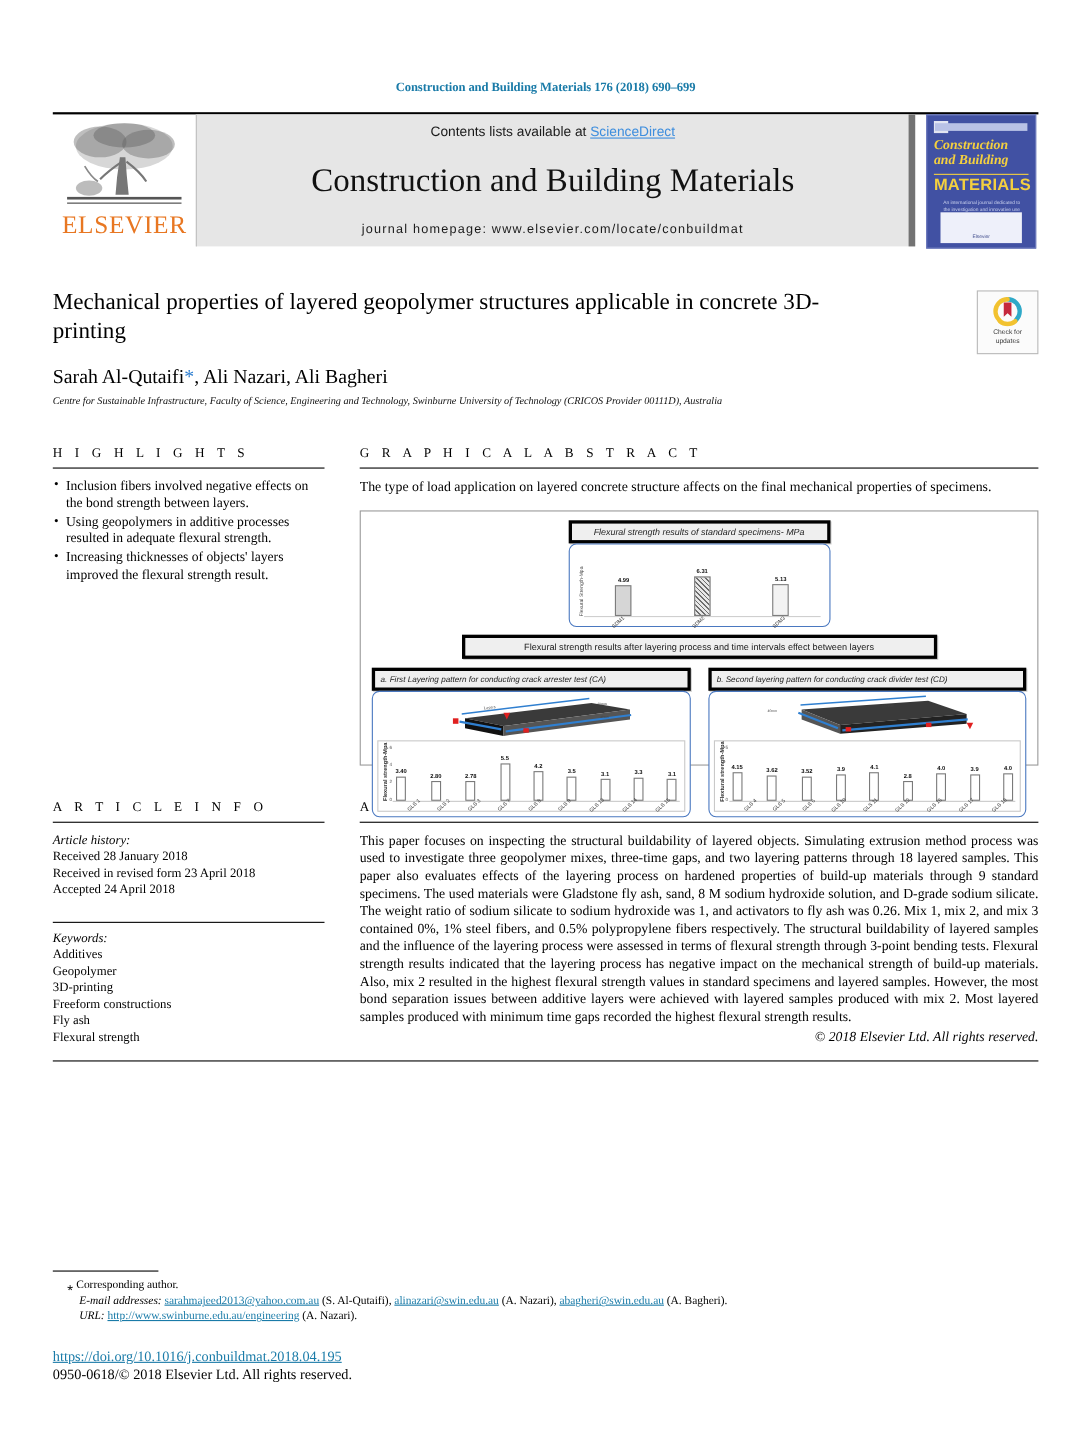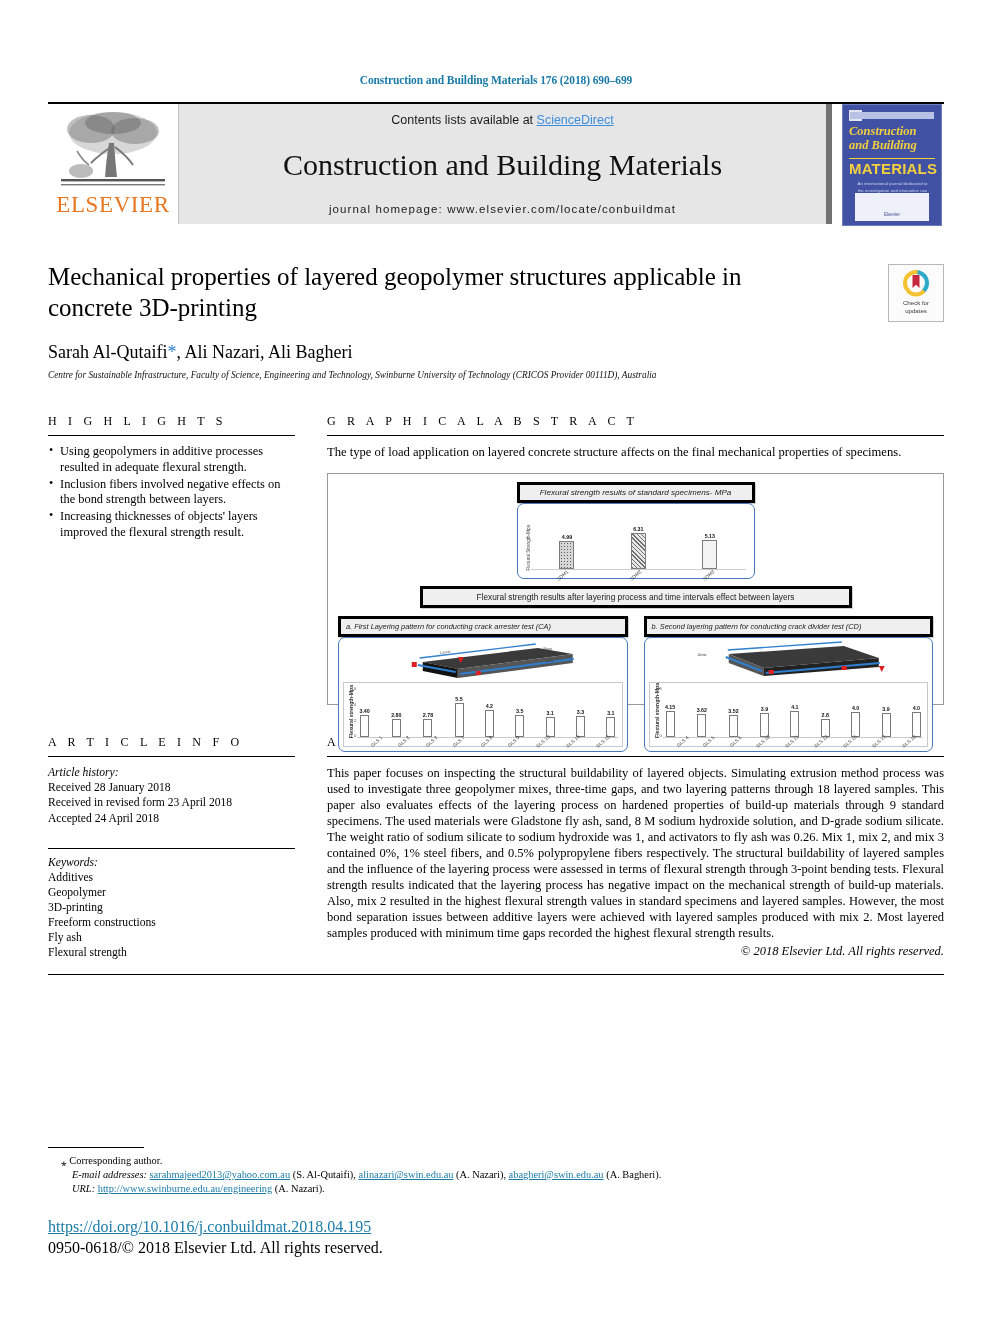--- a/index.html
+++ b/index.html
@@ -124,21 +124,21 @@
   .cover-white-txt {
     position: absolute; bottom: 8px; left: 12px; right: 12px;
     text-align: center; font-size: 4.5px; color: #44508f;
     font-family: "Liberation Sans", sans-serif;
   }
 
   
   .title-area { margin: 38px 48px 0 48px; position: relative; }
   .paper-title {
     font-family: "Liberation Serif", serif;
-    font-size: 25px;
+    font-size: 21px;
     line-height: 1.22;
     color: #000;
     width: 760px;
     font-weight: normal;
     margin: 0;
   }
   .authors {
     font-family: "Liberation Serif", serif;
     font-size: 18px;
     margin-top: 19px;
@@ -360,21 +360,21 @@
 
   
   .footnote {
     position: absolute;
     left: 48px; right: 48px; bottom: 64px;
   }
   .fn-rule { border-top: 1px solid #000; width: 96px; margin-bottom: 6px; }
   .fn-text { font-family: "Liberation Serif", serif; font-size: 10.4px; line-height: 1.33; }
   .fn-indent { padding-left: 13px; }
   .link { color: #1a7ba8; }
-  .fn-doi { margin-top: 20px; font-family: "Liberation Serif", serif; font-size: 16px; line-height: 1.35; }
+  .fn-doi { margin-top: 20px; font-family: "Liberation Serif", serif; font-size: 13px; line-height: 1.35; }
 
   .section-bottom-rule { border-top: 1.4px solid #000; margin: 14px 48px 0 48px; }
 </style>
 </head>
 <body>
 
 <div class="page">
 
   <div class="running-head">Construction and Building Materials 176 (2018) 690–699</div>
 
@@ -441,22 +441,22 @@
         <div>updates</div>
       </div>
     </div>
   </div>
 
   <div class="cols">
     <div class="col-left">
       <div class="sec-head">H I G H L I G H T S</div>
       <div class="sec-rule"></div>
       <ul class="highlights">
+        <li>Inclusion fibers involved negative effects on the bond strength between layers.</li>
         <li>Using geopolymers in additive processes resulted in adequate flexural strength.</li>
-        <li>Inclusion fibers involved negative effects on the bond strength between layers.</li>
         <li>Increasing thicknesses of objects' layers improved the flexural strength result.</li>
       </ul>
     </div>
 
     <div class="col-right">
       <div class="sec-head">G R A P H I C A L   A B S T R A C T</div>
       <div class="sec-rule"></div>
       <div class="ga-lead">The type of load application on layered concrete structure affects on the final mechanical properties of specimens.</div>
 
       <div class="ga-figure">

